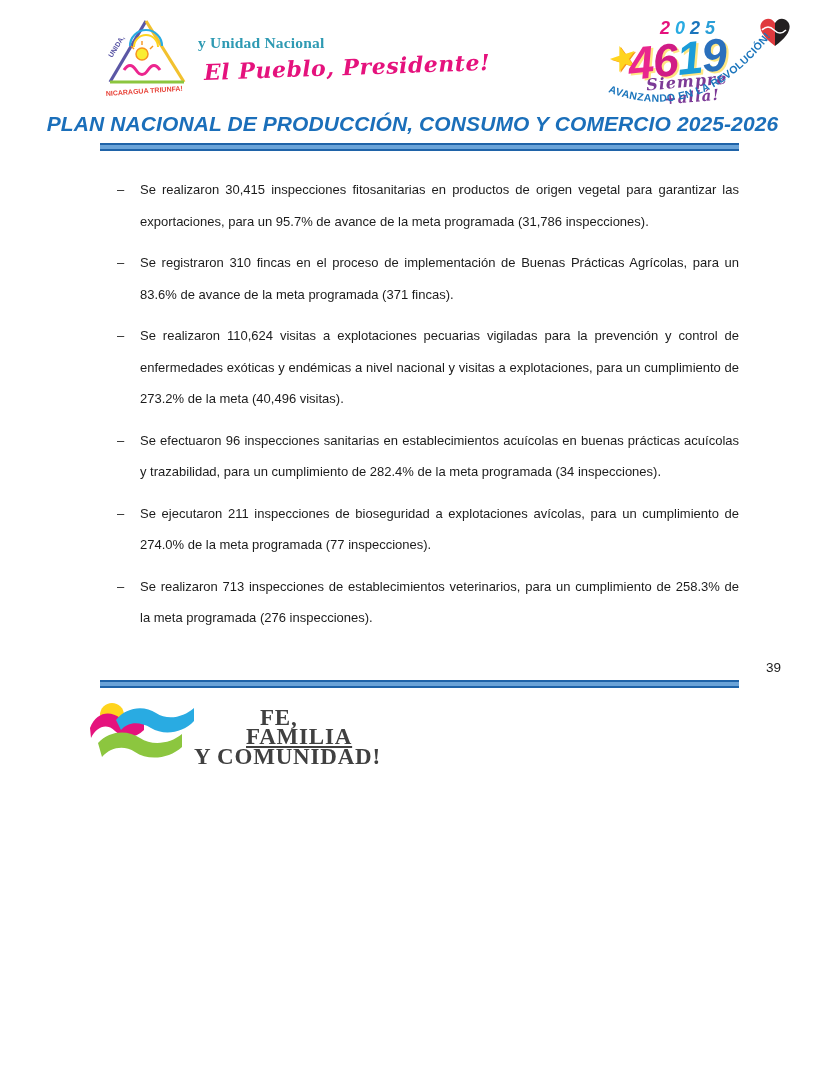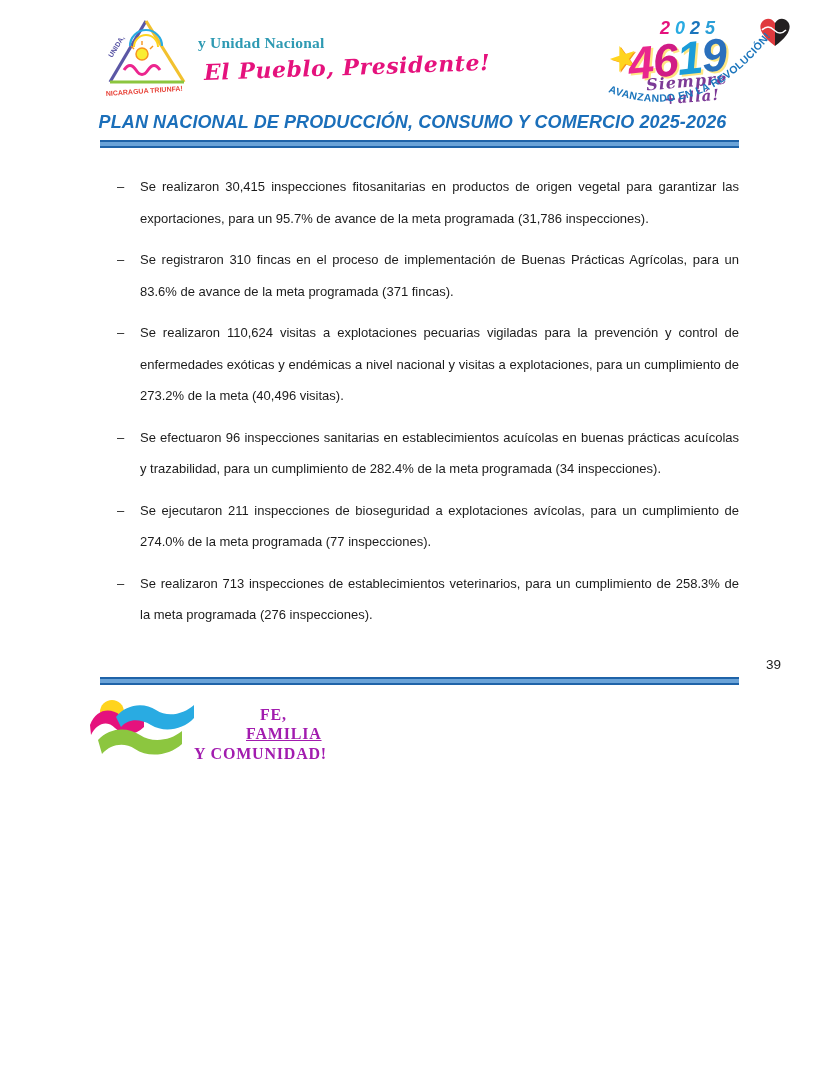--- a/index.html
+++ b/index.html
@@ -80,21 +80,21 @@
   .lr-script1 { left: 44px; top: 56px; font-size: 16px; transform: rotate(-5deg); letter-spacing: 1px; }
   .lr-script2 { left: 62px; top: 72px; font-size: 15px; transform: rotate(-5deg); letter-spacing: 1px; }
   .lr-arc { position: absolute; left: 0; top: 0; width: 195px; height: 105px; }
   .lr-heart { position: absolute; right: 4px; top: 0; width: 36px; height: 32px; }
   
   .doc-title {
     margin-top: 4px;
     text-align: center;
     font-weight: bold;
     font-style: italic;
-    font-size: 18px;
+    font-size: 21px;
     color: #1b6fba;
     letter-spacing: 0.1px;
   }
   .rule {
     margin: 7px 86px 0 100px;
     height: 8px;
     background: linear-gradient(to bottom,
       #1f63a8 0 2px, #6aa3d8 2px 6px, #1f63a8 6px 8px);
   }
   .rule-bottom { margin: 5px 86px 0 100px; }
@@ -126,22 +126,22 @@
   }
   .footer-logo {
     display: flex;
     align-items: flex-start;
     margin: 12px 0 0 88px;
   }
   .waves { width: 112px; height: 66px; flex: 0 0 auto; }
   .footer-text {
     font-family: "Liberation Serif", serif;
     font-weight: bold;
-    color: #a21caf;
-    font-size: 16px;
+    color: #404040;
+    font-size: 23px;
     line-height: 19.5px;
     letter-spacing: 0.8px;
     margin-top: 8px;
     margin-left: -6px;
   }
   .footer-text .ft1 { margin-left: 66px; }
   .footer-text .ft2 { margin-left: 52px; text-decoration: underline; }
   .footer-text .ft3 { margin-left: 0; }
 </style>
 </head>

